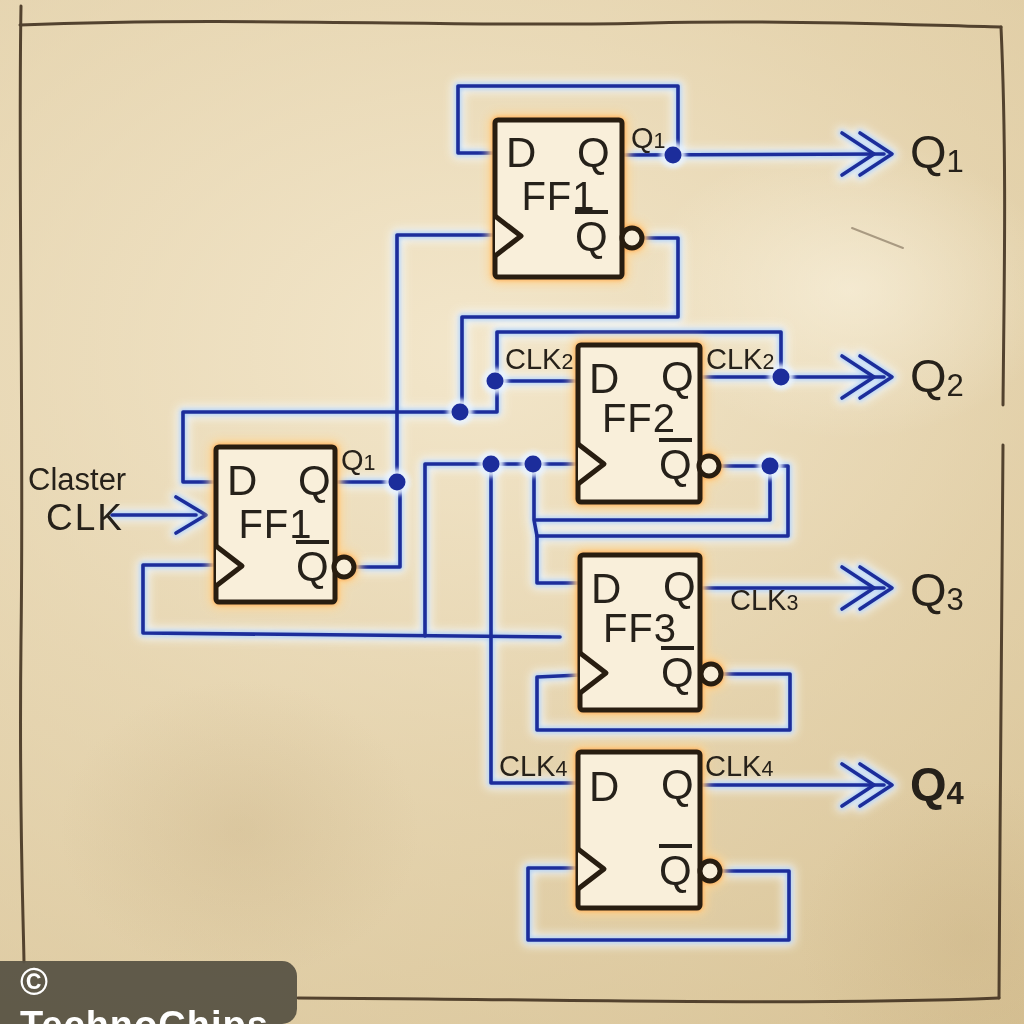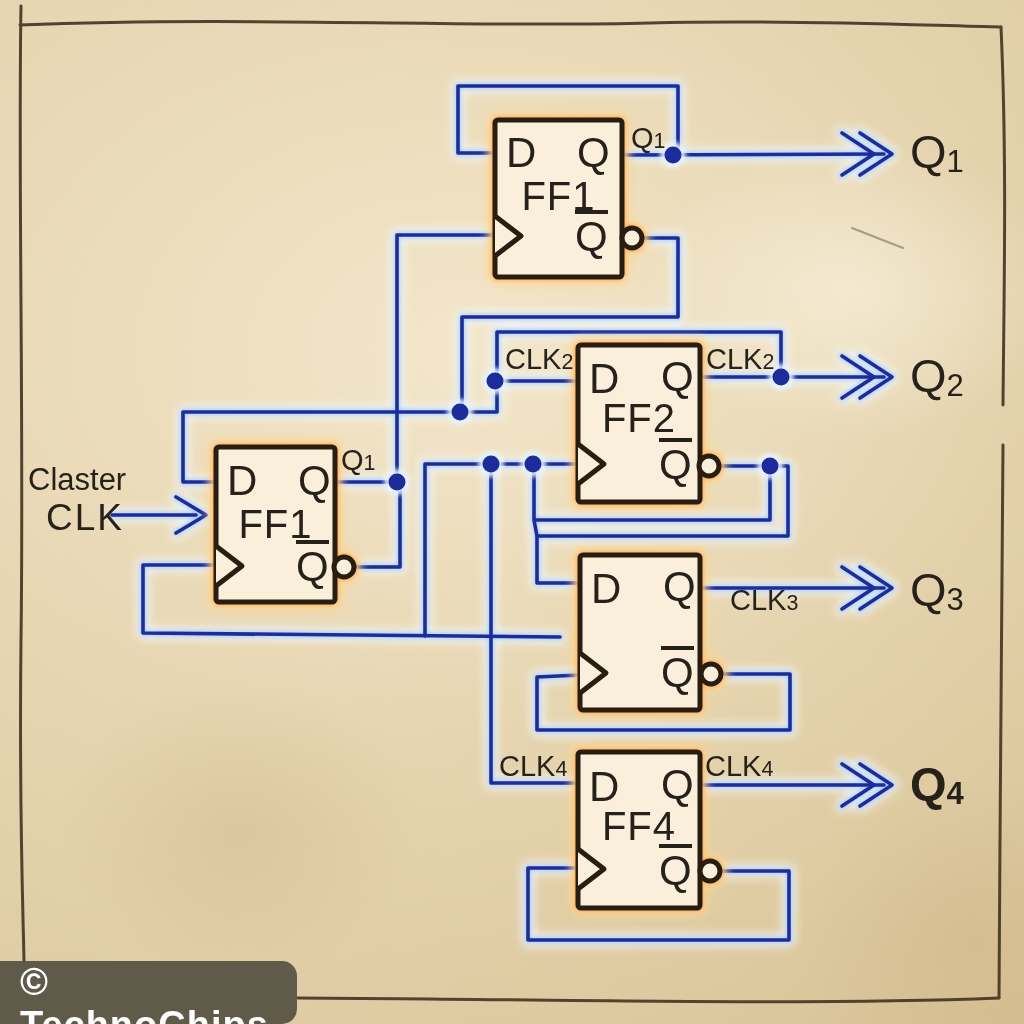--- a/index.html
+++ b/index.html
@@ -165,25 +165,25 @@
   <div class="label ff-name" style="left:216px;top:504px;width:119px;">FF1</div>
   <div class="label ff-letter" style="left:296px;top:540px;"><span class="ovl">Q</span></div>
 
   <div class="label ff-letter" style="left:589px;top:358px;">D</div>
   <div class="label ff-letter" style="left:661px;top:356px;">Q</div>
   <div class="label ff-name" style="left:578px;top:398px;width:122px;">FF2</div>
   <div class="label ff-letter" style="left:659px;top:438px;"><span class="ovl">Q</span></div>
 
   <div class="label ff-letter" style="left:591px;top:568px;">D</div>
   <div class="label ff-letter" style="left:663px;top:566px;">Q</div>
+  <div class="label ff-name" style="left:580px;top:608px;width:120px;">FF3</div>
   <div class="label ff-letter" style="left:661px;top:646px;"><span class="ovl">Q</span></div>
 
   <div class="label ff-letter" style="left:589px;top:766px;">D</div>
   <div class="label ff-letter" style="left:661px;top:764px;">Q</div>
-  <div class="label ff-name" style="left:578px;top:806px;width:122px;">FF4</div>
   <div class="label ff-letter" style="left:659px;top:844px;"><span class="ovl">Q</span></div>
 
   <div class="label wire-label" style="left:631px;top:124px;"><span>Q</span><span class="sub">1</span></div>
   <div class="label wire-label" style="left:341px;top:446px;"><span>Q</span><span class="sub">1</span></div>
   <div class="label wire-label" style="left:505px;top:345px;"><span>CLK</span><span class="sub">2</span></div>
   <div class="label wire-label" style="left:706px;top:345px;"><span>CLK</span><span class="sub">2</span></div>
   <div class="label wire-label" style="left:705px;top:586px;padding-left:25px;"><span>CLK</span><span class="sub">3</span></div>
   <div class="label wire-label" style="left:499px;top:752px;"><span>CLK</span><span class="sub">4</span></div>
   <div class="label wire-label" style="left:705px;top:752px;"><span>CLK</span><span class="sub">4</span></div>
 

